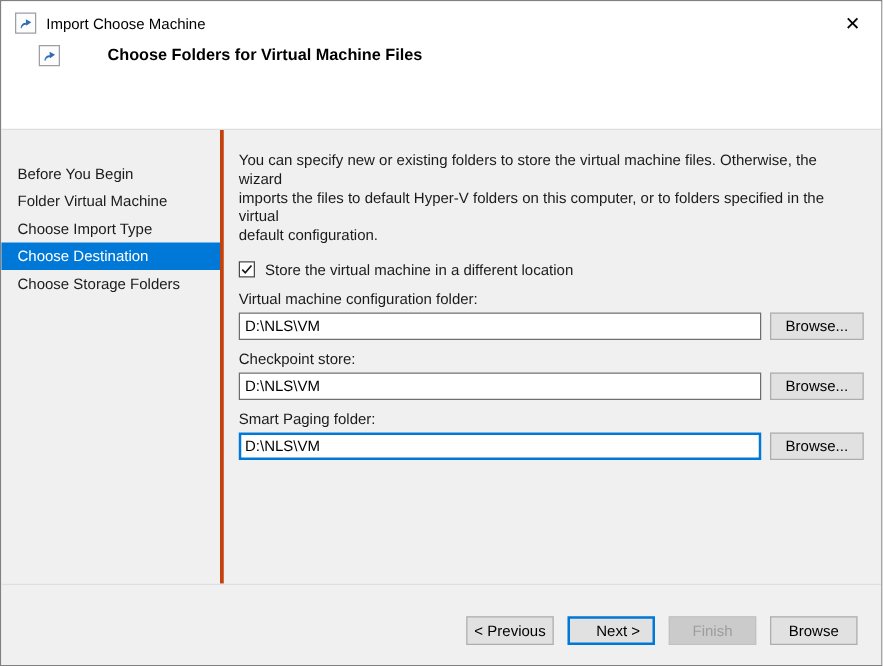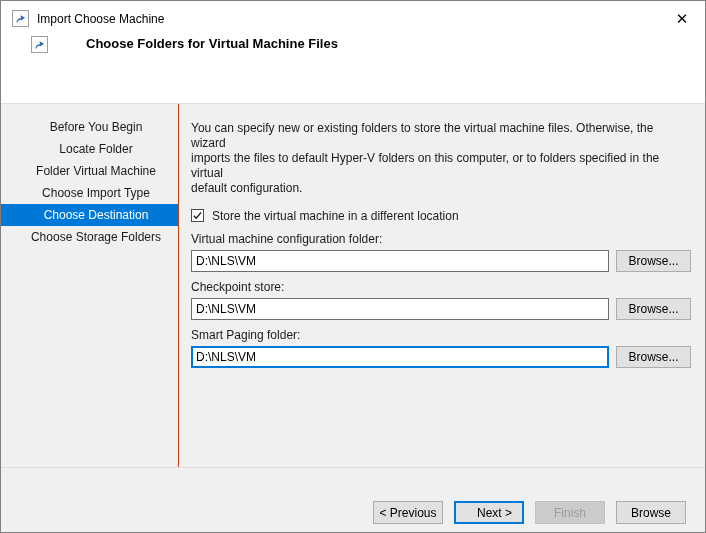--- a/index.html
+++ b/index.html
@@ -13,40 +13,40 @@
   .app-icon, .header-icon { width:17px; height:17px; background:#fdfdfd; border:1px solid #9aa0a5; display:flex; align-items:center; justify-content:center; flex:0 0 auto; }
   .titlebar-text { margin-left:8px; font-size:12px; color:#000; }
   .close-btn { margin-left:auto; width:46px; height:35px; display:flex; align-items:center; justify-content:center; background:transparent; border:none; cursor:default; font-size:15px; font-weight:400; color:#000; font-family:"Liberation Sans", sans-serif; }
 
   
   .header { height:68px; flex:0 0 68px; background:#fff; border-bottom:1px solid #dfdfdf; display:flex; padding-left:30px; }
   .header-title { margin-left:38px; font-size:13px; font-weight:bold; color:#000; }
 
   
   .body { flex:1 1 auto; display:flex; background:#f0f0f0; min-height:0; }
-  .sidebar { width:178px; flex:0 0 178px; border-right:1px solid #c2410c; padding-top:12px;text-align:center; }
+  .sidebar { width:178px; flex:0 0 178px; border-right:3px solid #c2410c; padding-top:24px; }
   .nav-item { height:22px; line-height:22px; padding-left:13px; font-size:12px; color:#1b1b1b; white-space:nowrap; }
   .nav-item.selected { background:#0078d7; color:#fff; }
   .nav-item.disabled { color:#9b9b9b; }
 
   .content { flex:1 1 auto; padding:17px 17px 0 12px; }
   .desc { font-size:12px; line-height:15px; color:#1b1b1b; }
   .checkbox-row { margin-top:13px; display:flex; }
   .checkbox { width:13px; height:13px; background:#fff; border:1px solid #4a4a4a; display:flex; align-items:center; justify-content:center; flex:0 0 auto; }
   .checkbox-label { margin-left:8px; }
 
   .folder-label { margin-top:8px; margin-bottom:4px; }
   .folder-label.first { margin-top:9px; }
   .input-row { display:flex; align-items:flex-end; }
   .text-input { width:418px; height:22px; border:1px solid #6e6e6e; background:#fff; padding:0 4px; font-family:"Liberation Sans", sans-serif; font-size:12px; color:#000; outline:none; }
   .text-input.focused { border:2px solid #0078d7; padding:0 3px; }
   .browse-btn { margin-left:7px; width:75px; height:22px; background:#e1e1e1; border:1px solid #adadad; font-family:"Liberation Sans", sans-serif; font-size:12px; color:#000; }
 
   
-  .footer { height:65px; flex:0 0 65px; background:#f0f0f0; border-top:1px solid #dfdfdf; display:flex; justify-content:flex-end; align-items:center; padding:25px 19px 0 0; }
+  .footer { height:65px; flex:0 0 65px; background:#f0f0f0; border-top:1px solid #dfdfdf; display:flex; justify-content:flex-end; align-items:flex-start; padding:25px 19px 0 0; }
   .btn { width:70px; height:23px; margin-left:11px; background:#e1e1e1; border:1px solid #adadad; font-family:"Liberation Sans", sans-serif; font-size:12px; color:#000; }
   .btn.default-focused { border:2px solid #0078d7;padding-left:11px; }
   .btn.disabled { background:#cbcbcb; border-color:#c2c2c2; color:#9d9d9d; }
 </style>
 </head>
 <body>
 
 <div class="window">
 
   <div class="titlebar">
@@ -69,21 +69,20 @@
         <polygon points="8.2,4.1 13.6,7.1 8.6,10.6" fill="#2e6db5"></polygon>
       </svg>
     </span>
     <span class="header-title">Choose Folders for Virtual Machine Files</span>
   </div>
 
   <div class="body">
 
     <div class="sidebar">
       <div class="nav-item">Before You Begin</div>
-      <div class="nav-item">Locate Folder</div>
       <div class="nav-item">Folder Virtual Machine</div>
       <div class="nav-item">Choose Import Type</div>
       <div class="nav-item selected">Choose Destination</div>
       <div class="nav-item">Choose Storage Folders</div>
     </div>
 
     <div class="content">
       <div class="desc">
         <div>You can specify new or existing folders to store the virtual machine files. Otherwise, the wizard</div>
         <div>imports the files to default Hyper-V folders on this computer, or to folders specified in the virtual</div>

